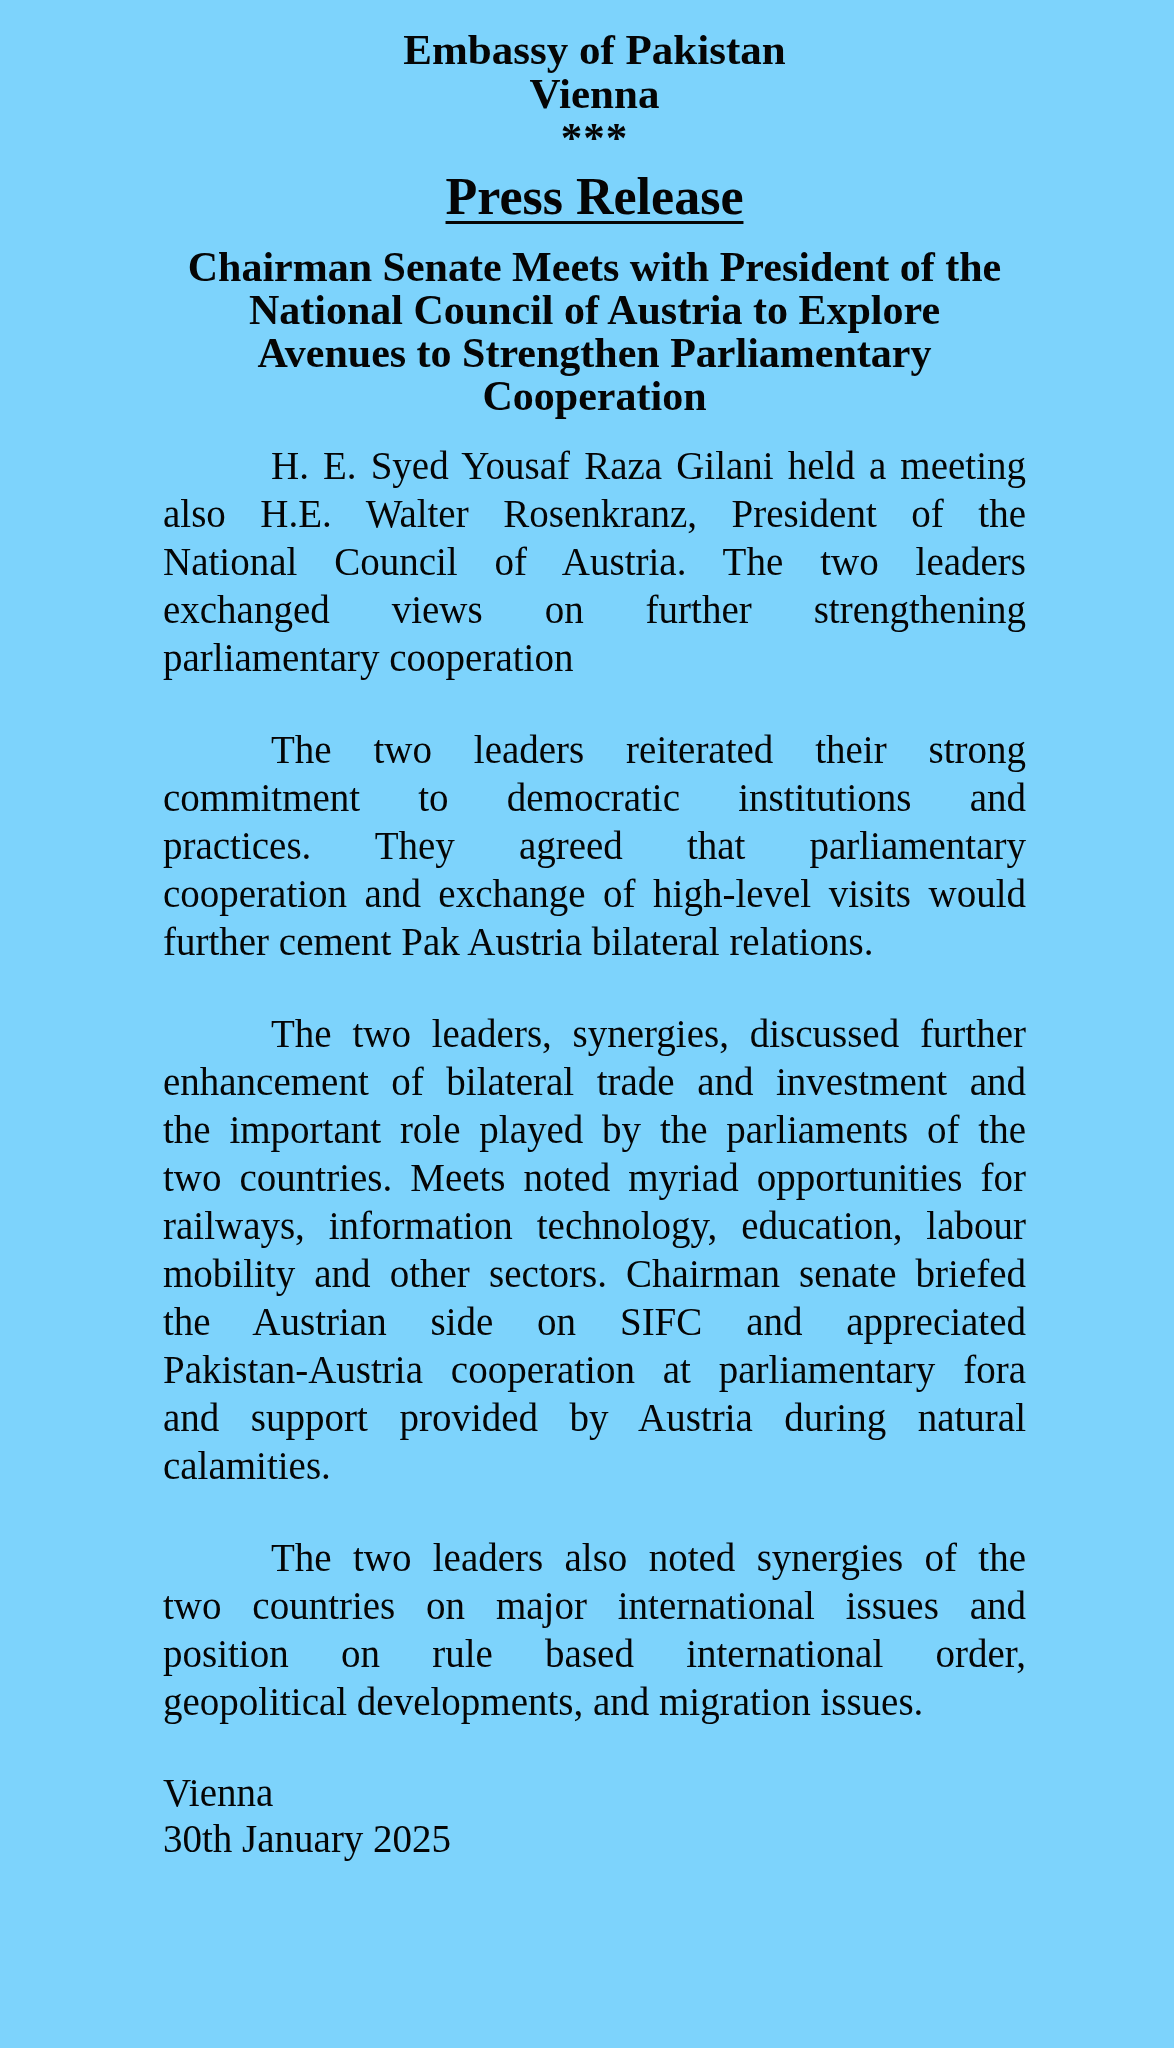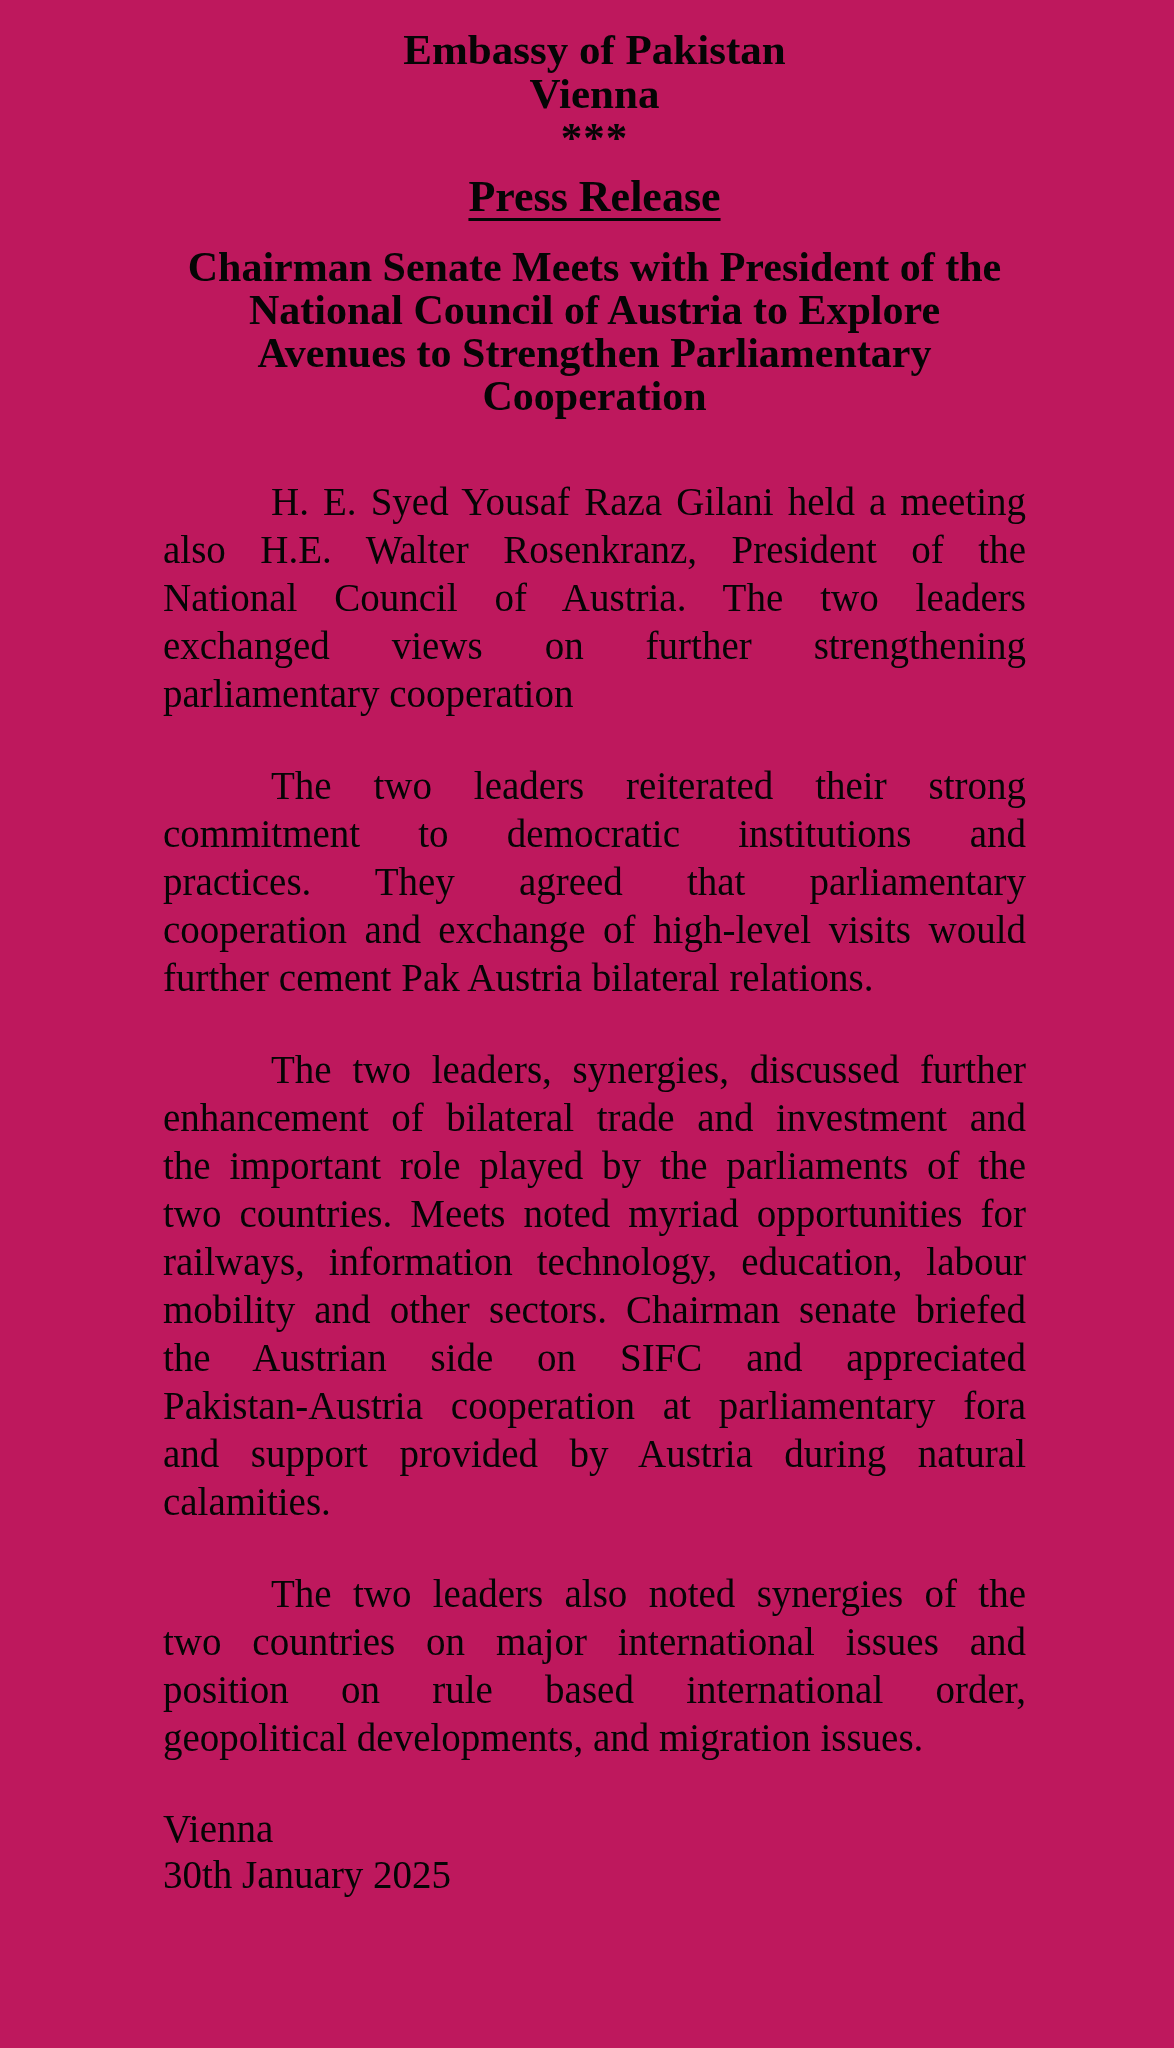--- a/index.html
+++ b/index.html
@@ -1,41 +1,41 @@
 <!DOCTYPE html>
 <html><head>
 <meta charset="utf-8">
 <style>
   html, body { margin: 0; padding: 0; background: #ffffff; }
   .page {
     position: relative;
     width: 1174px;
     height: 2048px;
-    background: #be185d;
+    background: #7dd3fc;
     color: #050505;
     box-sizing: border-box;
     padding: 28px 148px 0 163px;
     font-family: "Liberation Serif", "DejaVu Serif", serif;
     overflow: hidden;
   }
   .doc-header { text-align: center; font-weight: bold; }
   .org, .city { font-size: 43px; line-height: 44px; }
   .stars { font-size: 43px; line-height: 44px; letter-spacing: 1px; }
   .press {
-    font-size: 44px; line-height: 46px; margin-top: 14px;
+    font-size: 52px; line-height: 46px; margin-top: 14px;
     text-decoration: underline;
     text-decoration-thickness: 3px;
     text-underline-offset: 7px;
   }
   .title-block { margin-top: 26px; }
   .title-line {
     text-align: center; font-weight: bold;
     font-size: 42px; line-height: 43px;
   }
-  .doc-body { margin-top: 60px; }
+  .doc-body { margin-top: 24px; }
   .para { margin: 0 0 44px 0; }
   .bl {
     font-size: 39px; line-height: 48px;
     text-align: justify;
     text-align-last: justify;
     white-space: normal;
   }
   .bl.first { text-indent: 108px; }
   .bl.last { text-align-last: left; }
   .doc-footer { margin-top: 38px; }

